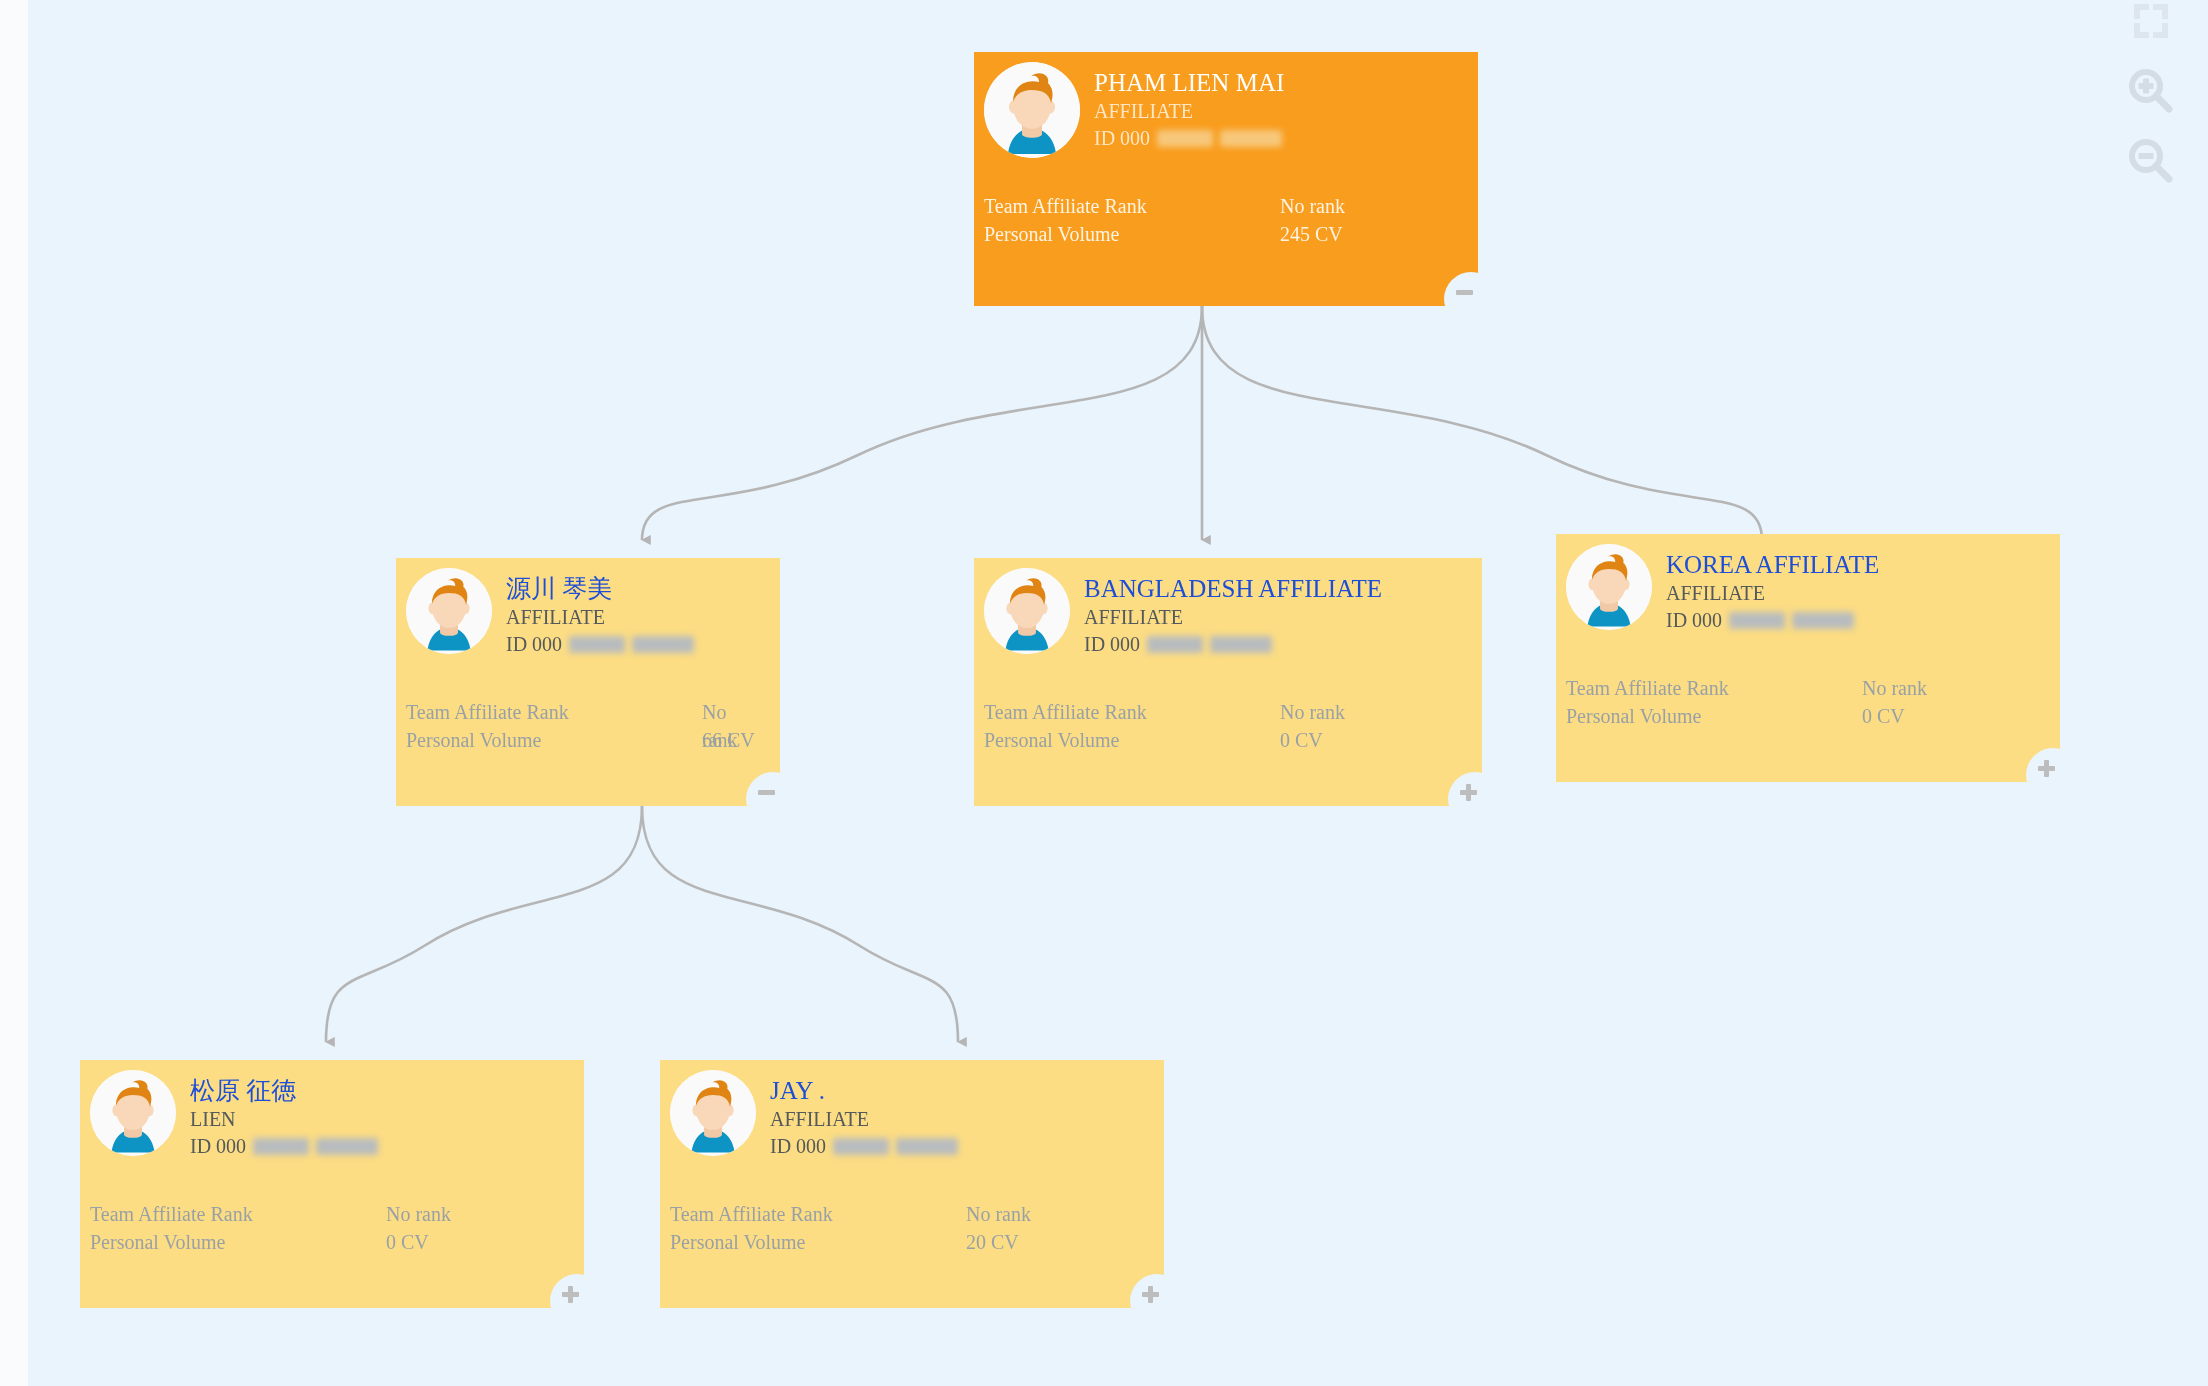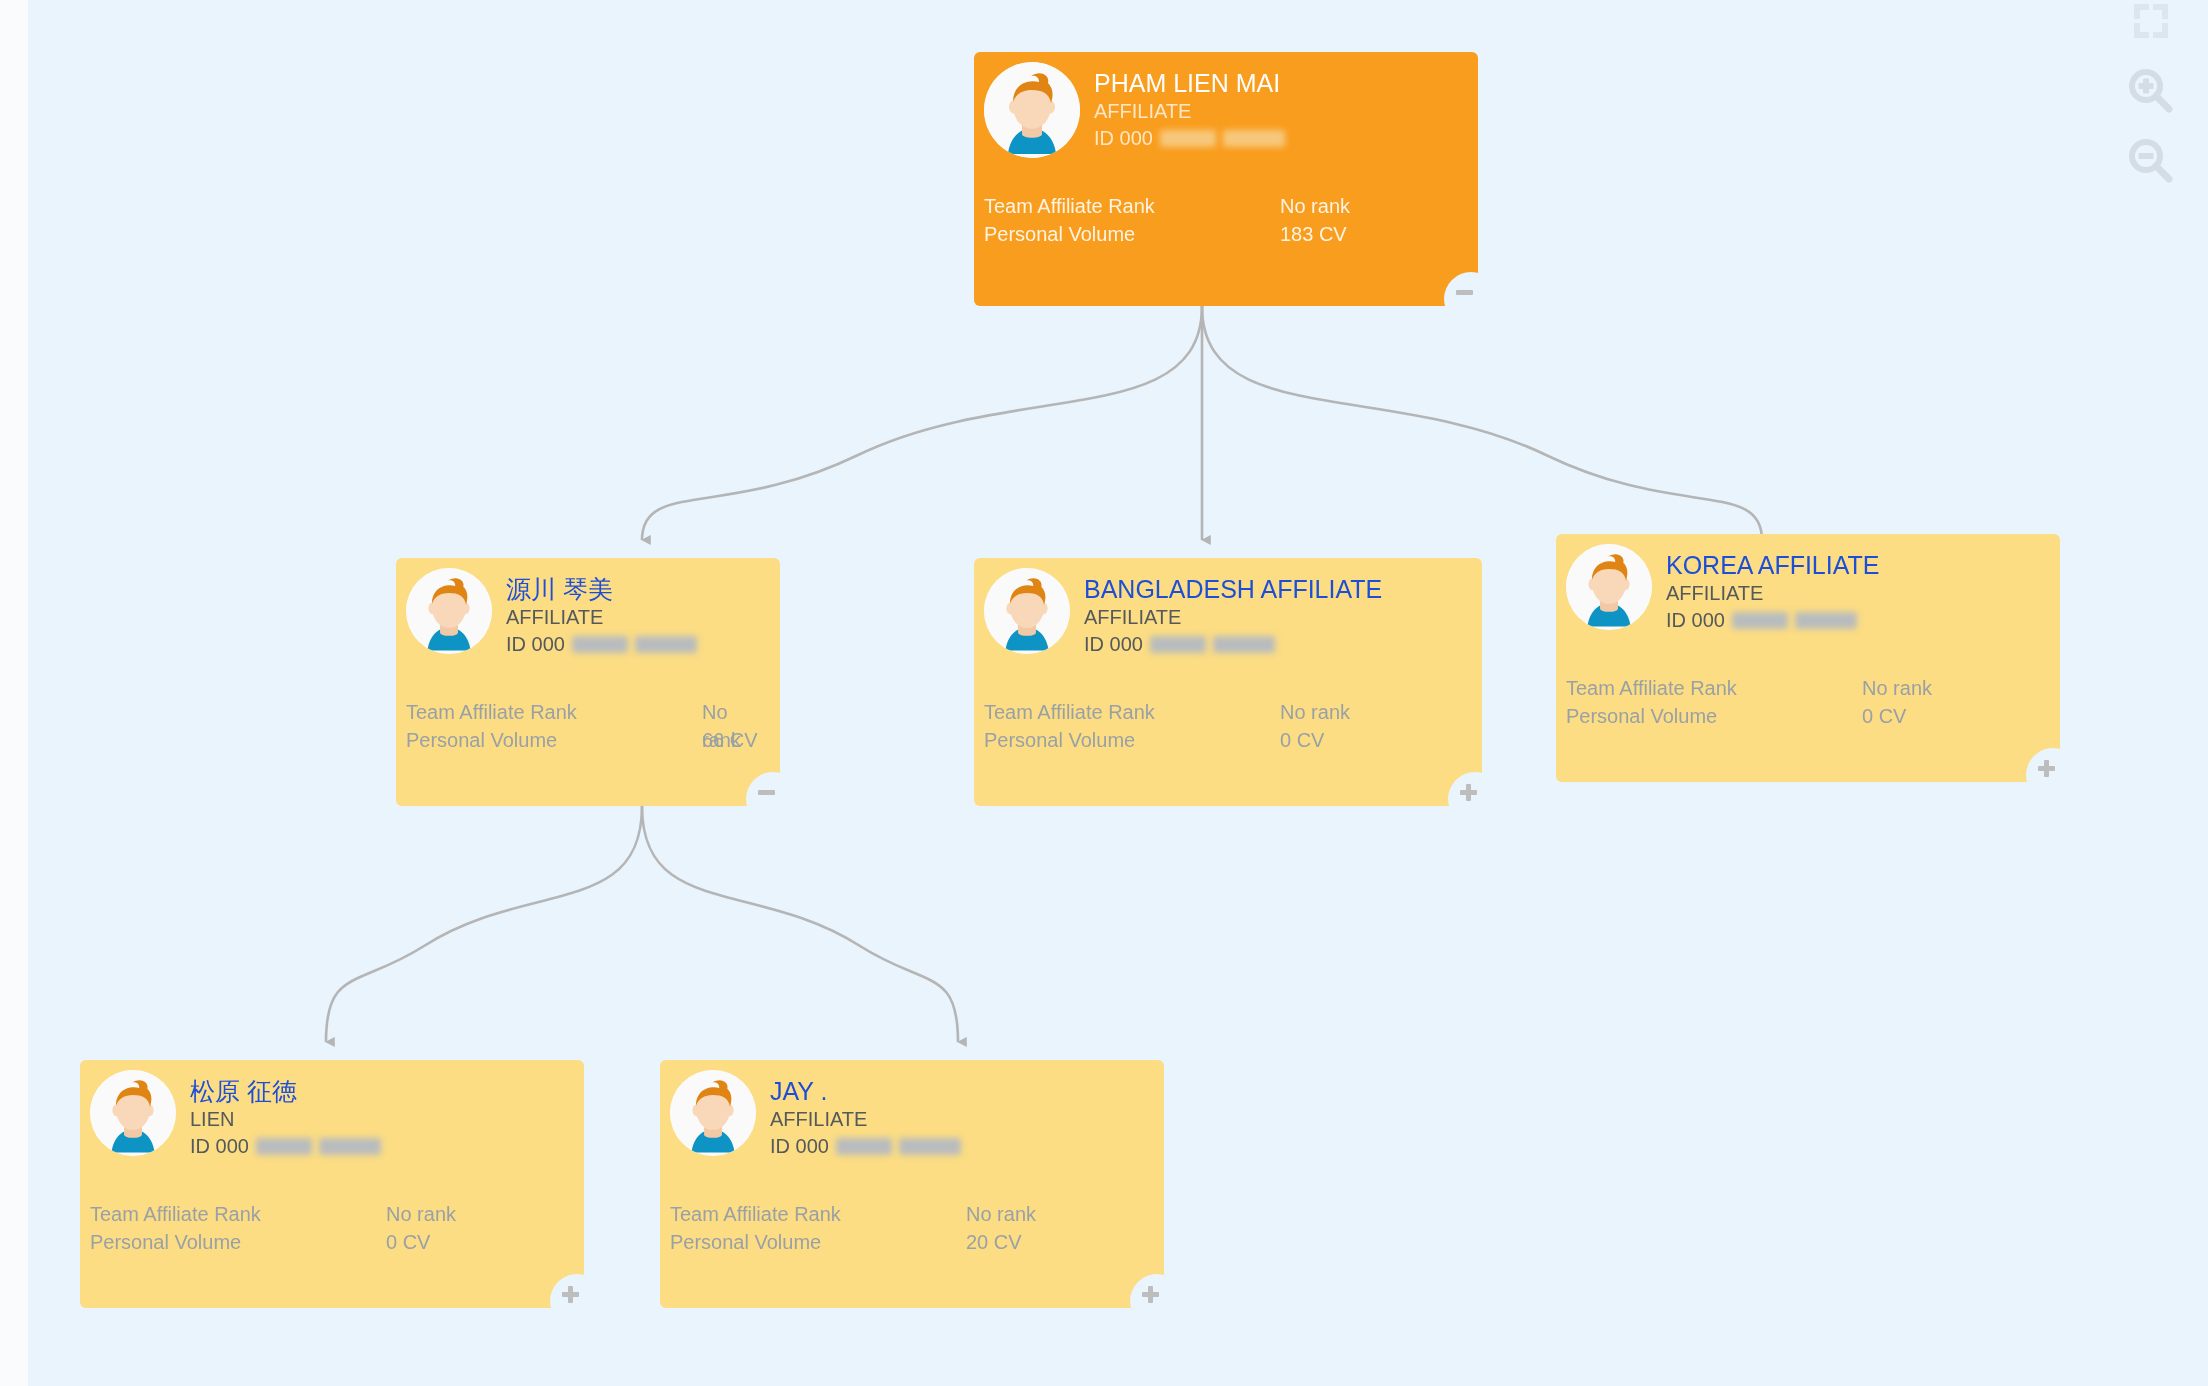--- a/index.html
+++ b/index.html
@@ -31,22 +31,23 @@
     left: 0;
     top: 0;
     width: 2180px;
     height: 1386px;
     pointer-events: none;
   }
 
   
   .node {
     position: absolute;
-    border-radius: 6px;
+    border-radius: 0;
     box-sizing: border-box;
+    font-family: Liberation Serif, serif;
   }
   .node.root {
     background: #f99d1e;
   }
   .node.child {
     background: #fcdd83;
   }
 
   .node-head {
     display: flex;
@@ -217,21 +218,21 @@
         </div>
       </div>
     </div>
     <div class="node-stats" style="top:140px;">
       <div class="stat-row">
         <span class="stat-label">Team Affiliate Rank</span>
         <span class="stat-value" style="left:296px;">No rank</span>
       </div>
       <div class="stat-row">
         <span class="stat-label">Personal Volume</span>
-        <span class="stat-value" style="left:296px;">183 CV</span>
+        <span class="stat-value" style="left:296px;">245 CV</span>
       </div>
     </div>
     <div class="toggle">
       <i class="h"></i>
     </div>
   </div>
 
   <div class="node child" style="left:368px; top:558px; width:384px; height:248px;">
     <div class="node-head">
       <div class="avatar" style="width:86px;height:86px;">

